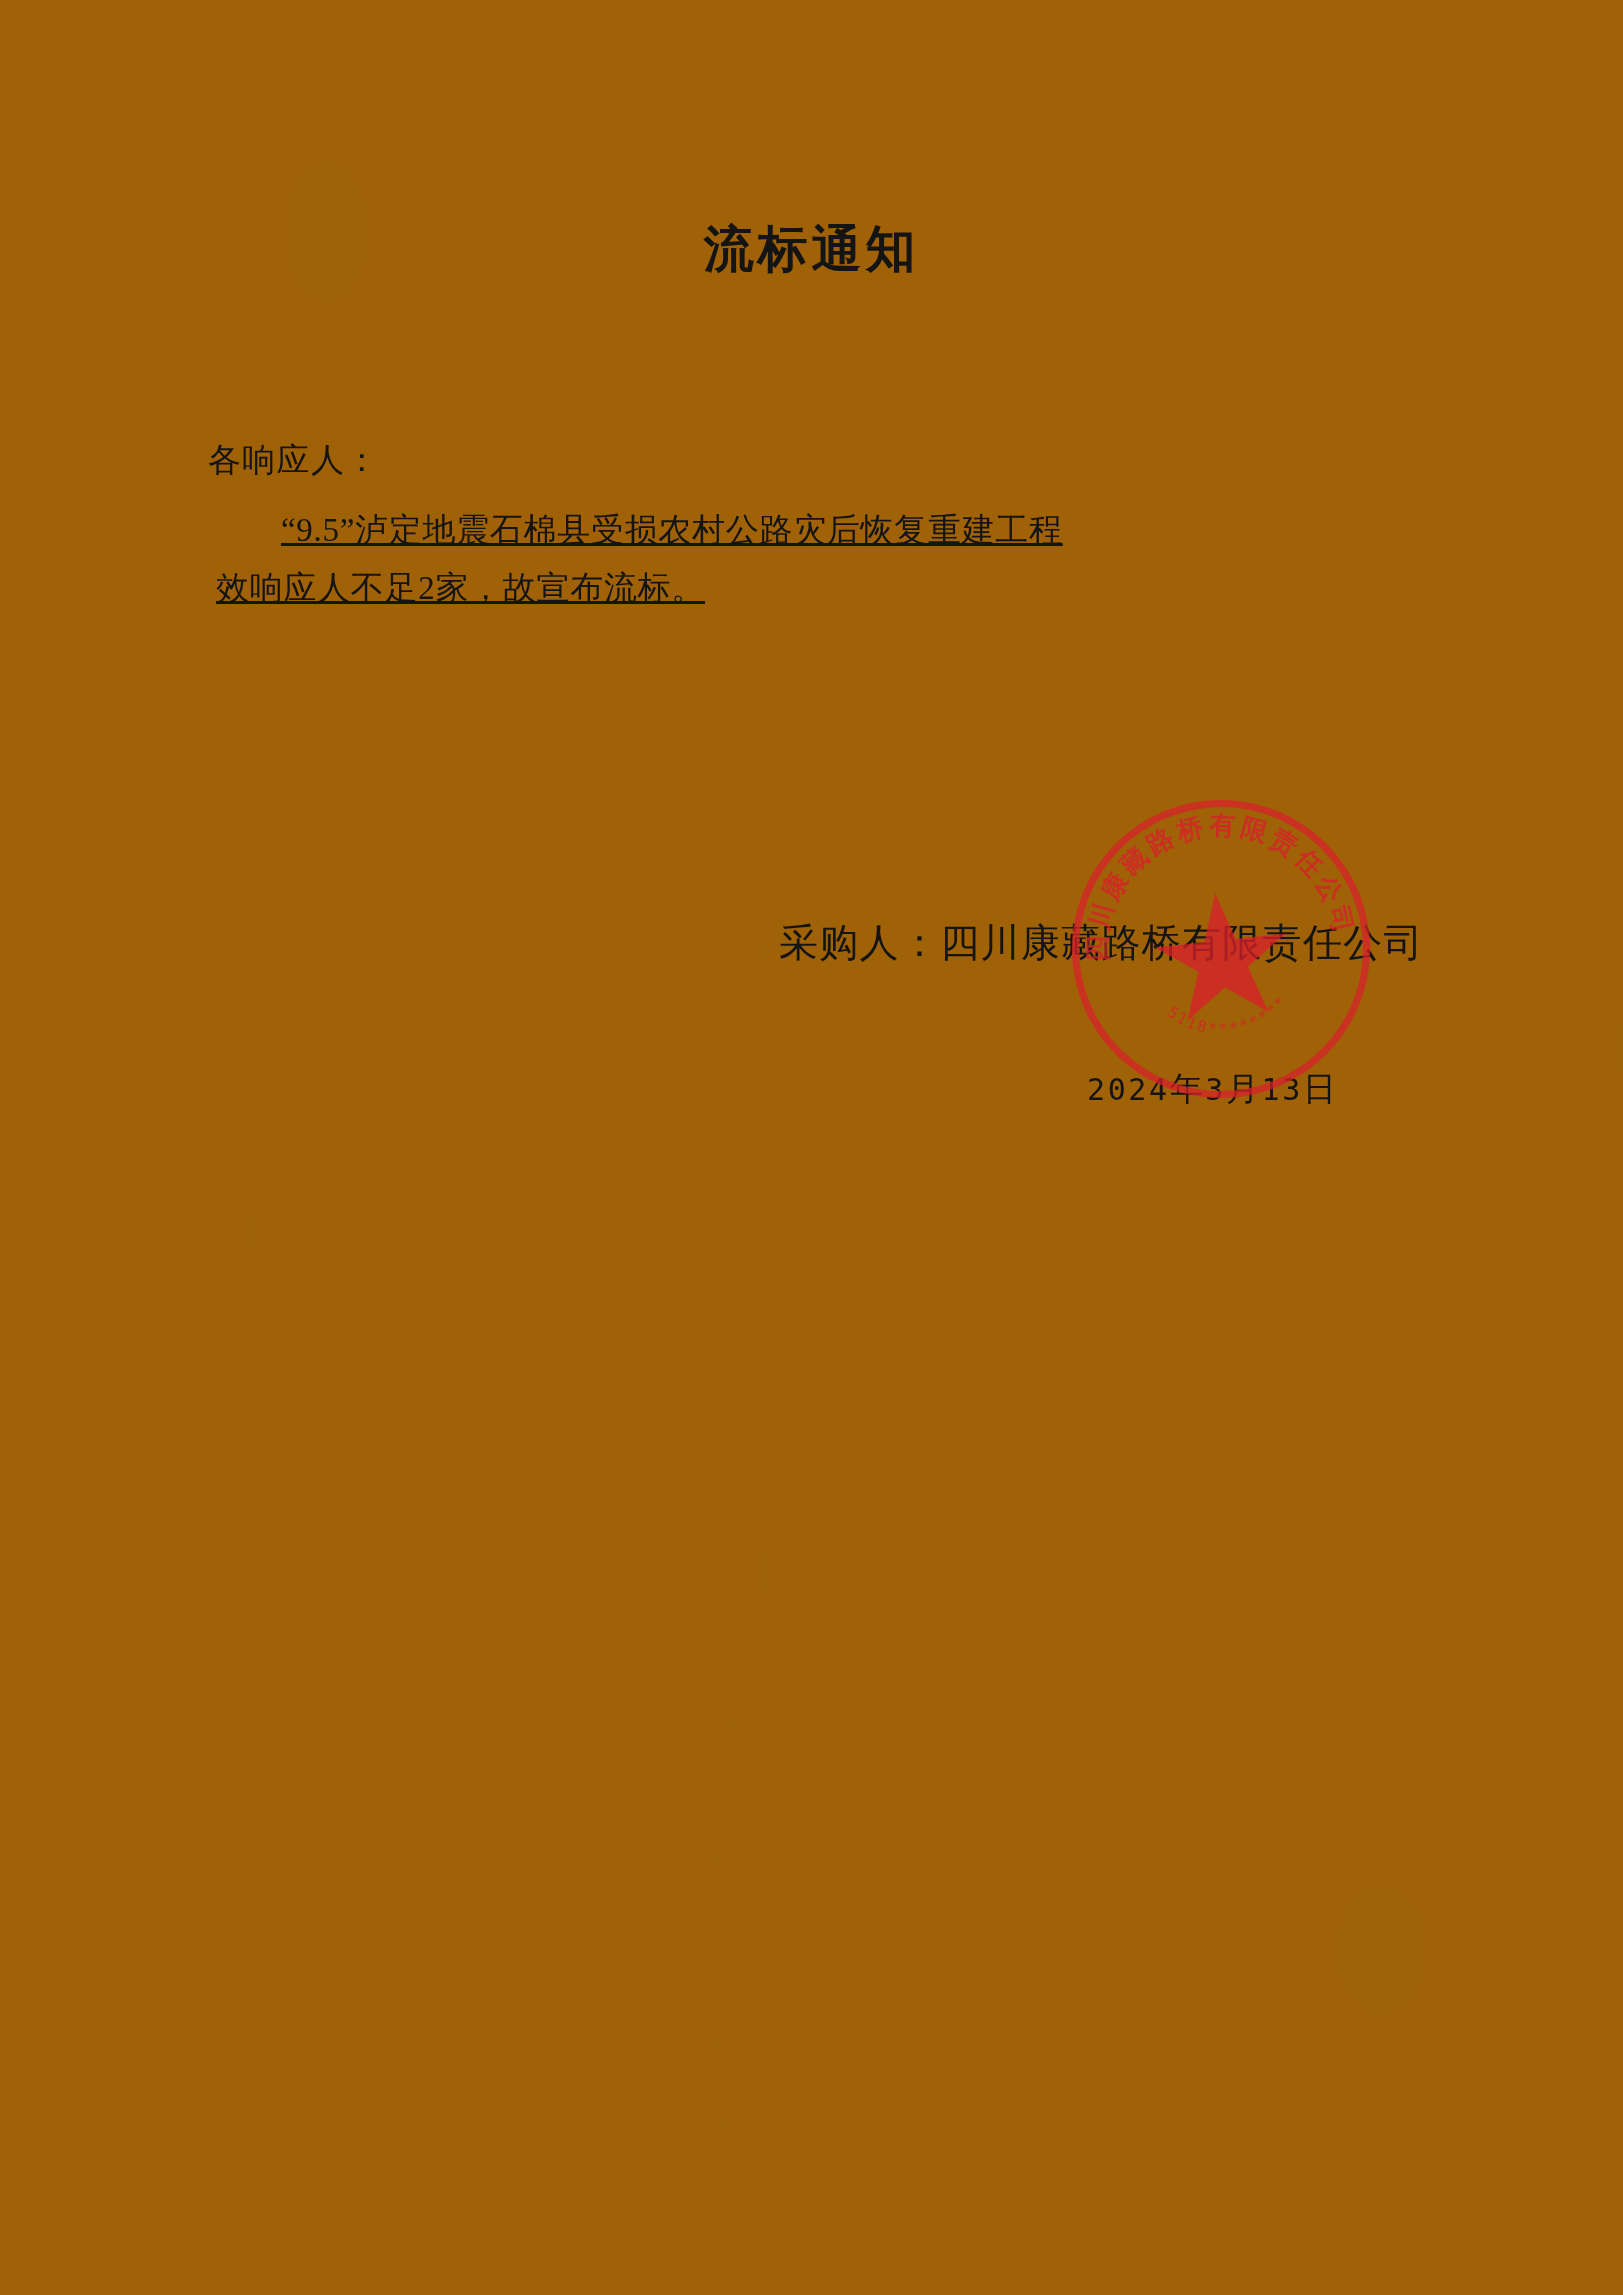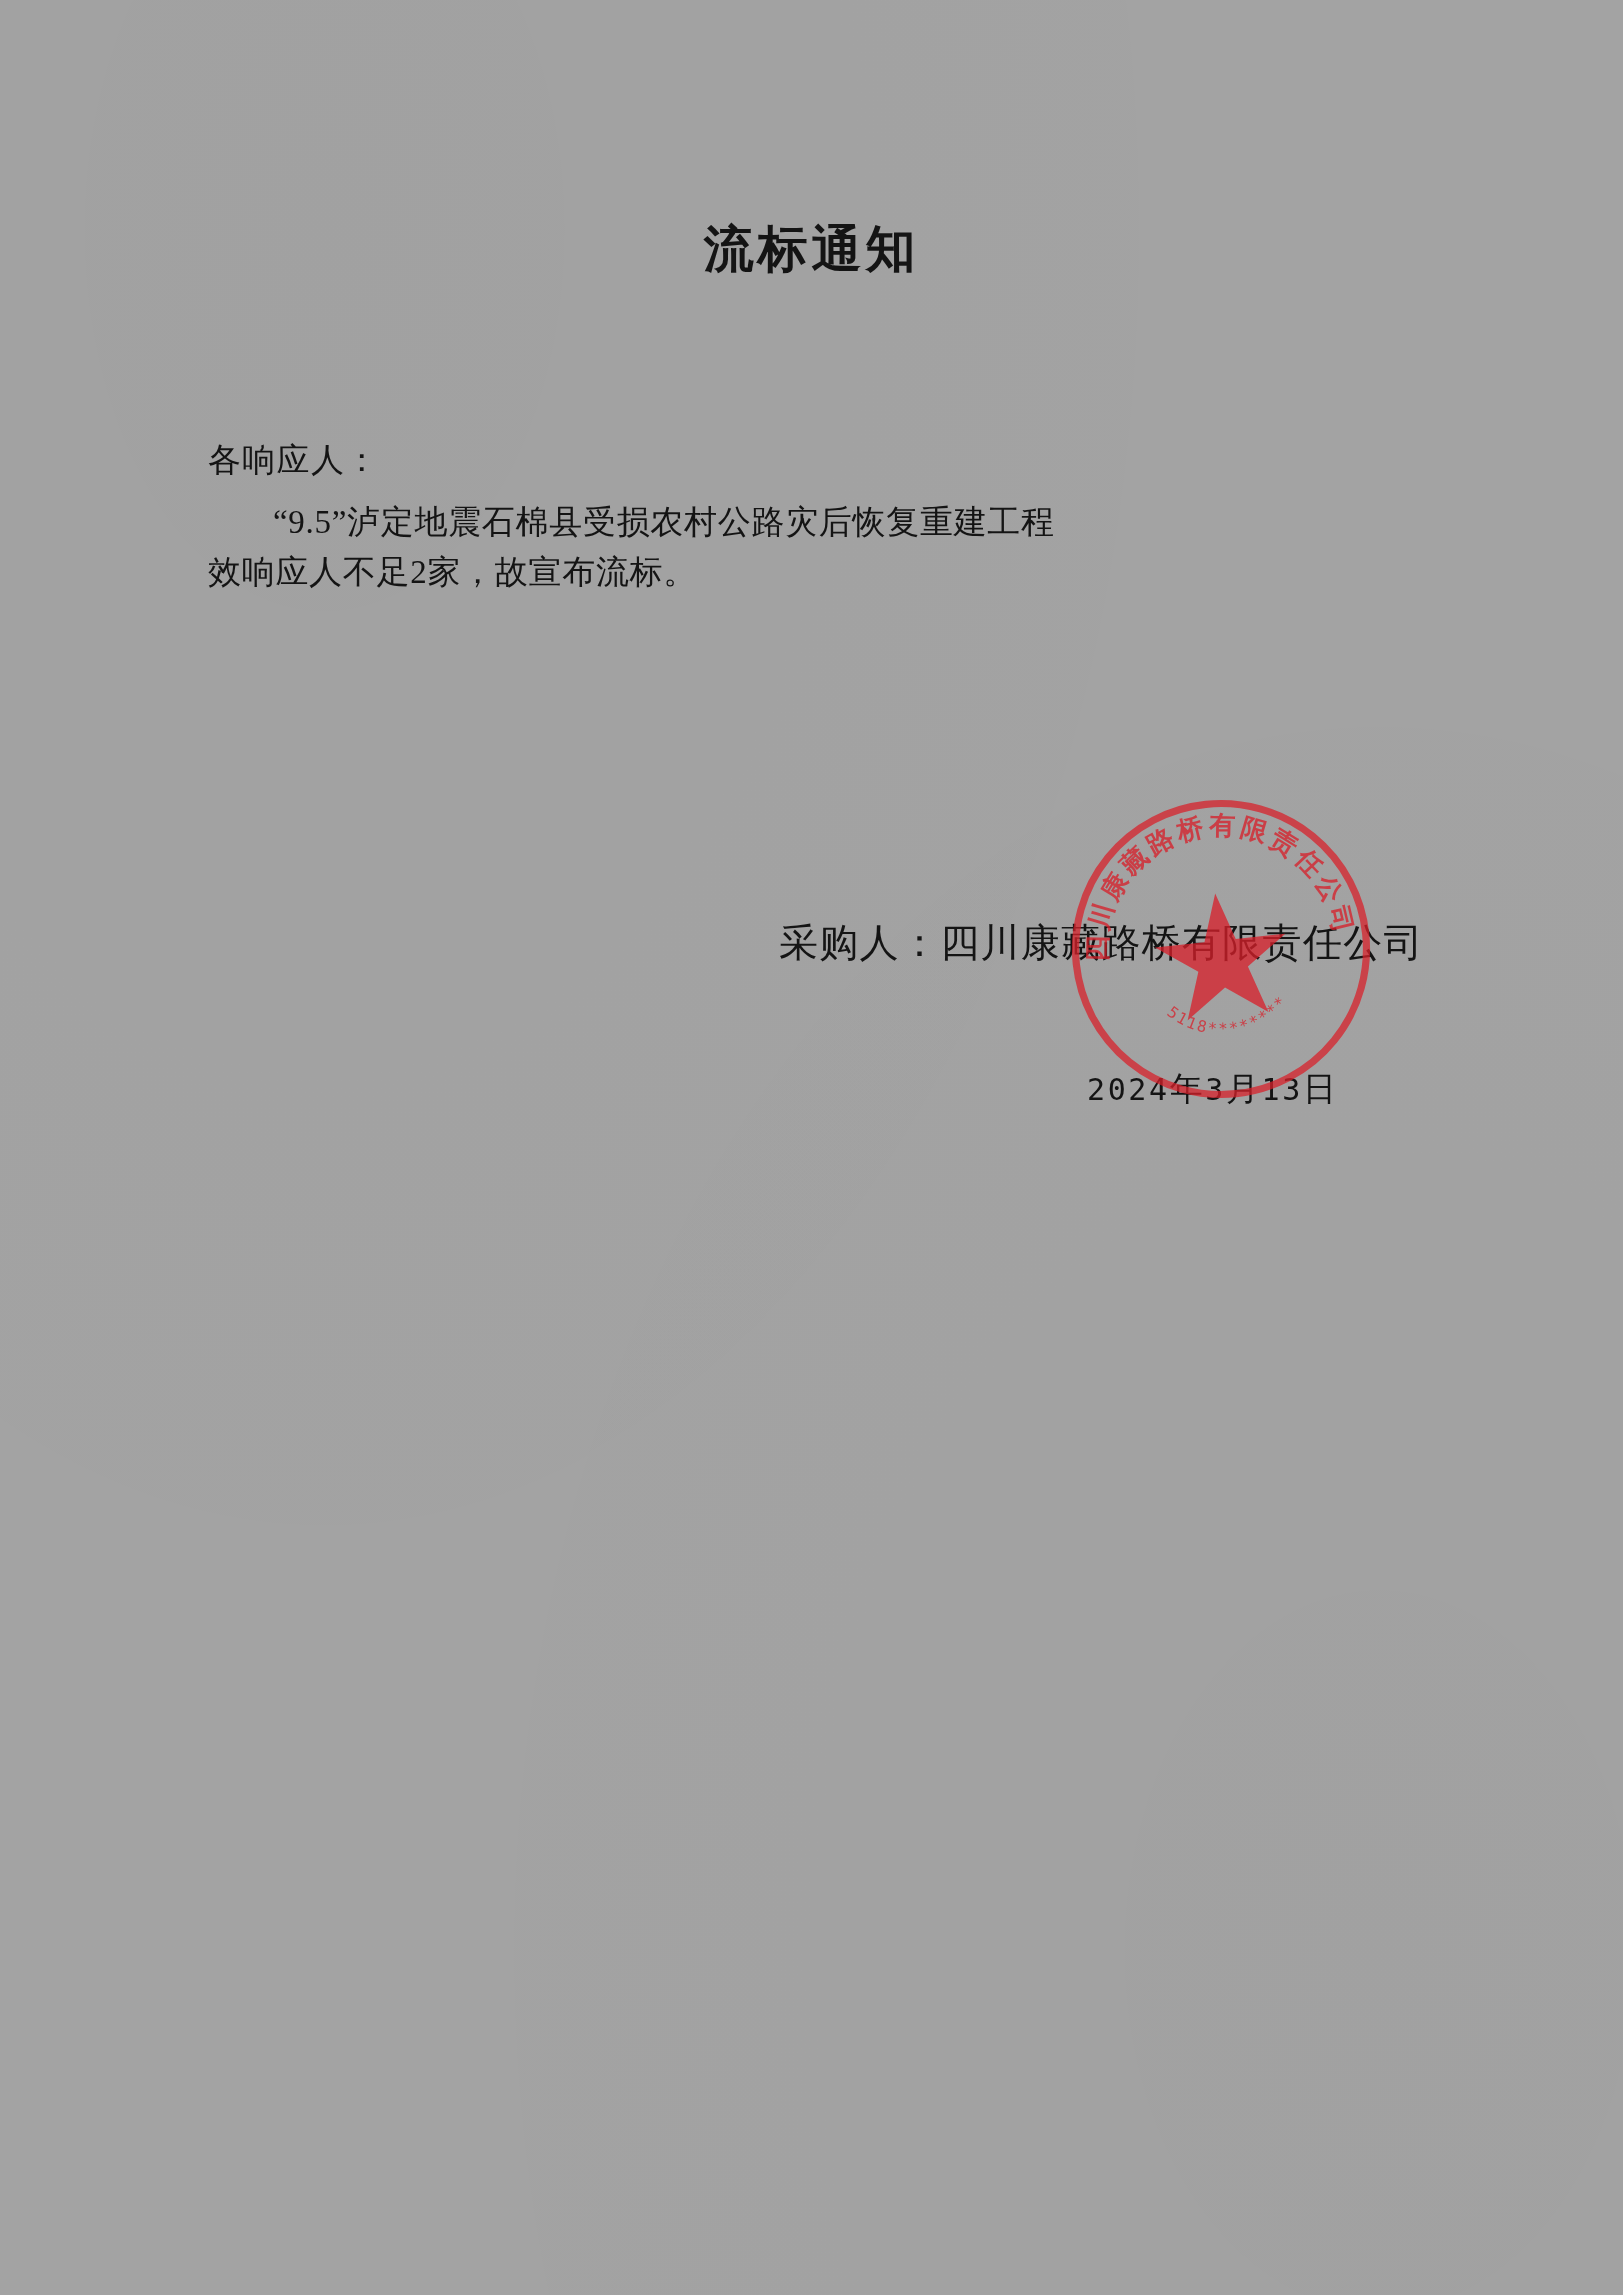--- a/index.html
+++ b/index.html
@@ -11,21 +11,21 @@
     width: 1623px;
     height: 2295px;
     position: relative;
     font-family: "Liberation Serif", serif;
     color: #1a1a1a;
     overflow: hidden;
   }
   .page {
     position: absolute;
     inset: 0;
-    background: #a3a3a3;
+    background: #a16207;
   }
   
   .paper-tint {
     position: absolute;
     inset: 0;
     background:
       radial-gradient(ellipse at 20% 10%, rgba(0,0,0,0.012), rgba(0,0,0,0) 60%),
       radial-gradient(ellipse at 85% 85%, rgba(0,0,0,0.012), rgba(0,0,0,0) 60%);
     pointer-events: none;
   }
@@ -55,22 +55,23 @@
     top: 497px;
     left: 208px;
     width: 1257px;
     font-size: 33px;
     line-height: 1.52;
     letter-spacing: 0.7px;
     color: #141414;
     text-align: justify;
   }
   .body-block p {
-    margin: 0;
+    margin: 8px;
     text-indent: 0;
+    text-decoration: underline;
   }
   .body-block p.indent {
     text-indent: 65px;
   }
   .mono {
     font-family: "DejaVu Sans Mono", monospace;
     font-size: 29px;
     letter-spacing: 0;
   }
   .sign-line {

